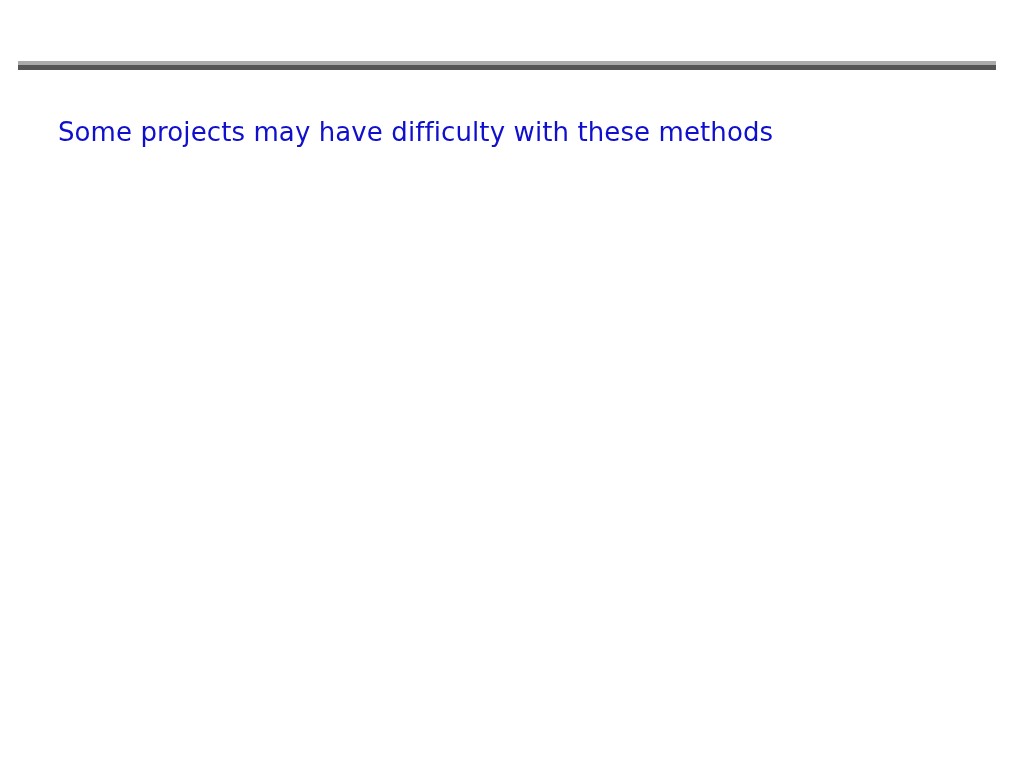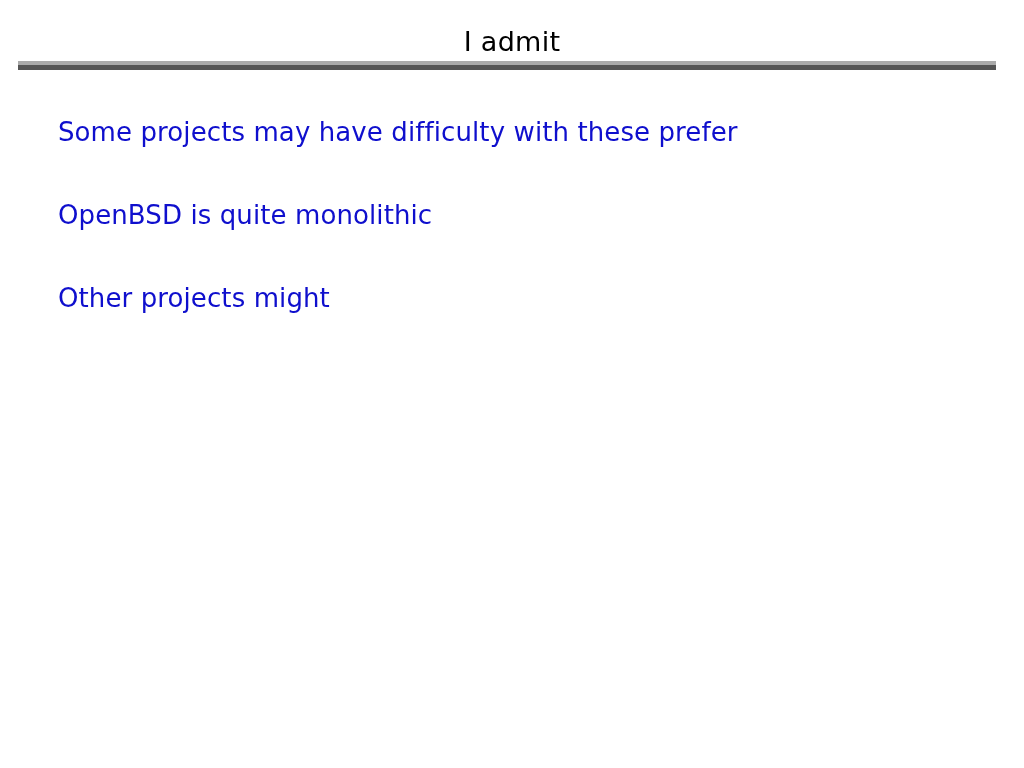--- a/index.html
+++ b/index.html
@@ -86,31 +86,28 @@
   }
 
   .level-1 { left: 58px; }
   .level-2 { left: 114px; font-size: 25px; }
 </style>
 </head>
 <body>
 
 <div class="slide">
 
-  <div class="slide-title">I admit</div>
 
   <div class="title-rule">
     <div class="rule-top"></div>
     <div class="rule-bottom"></div>
   </div>
 
   <div class="body-block">
-    <div class="bullet-line level-1" style="top:119px">Some projects may have difficulty with these prefer</div>
+    <div class="bullet-line level-1" style="top:119px">Some projects may have difficulty with these methods</div>
 
-    <div class="bullet-line level-1" style="top:202px">OpenBSD is quite monolithic</div>
 
-    <div class="bullet-line level-1" style="top:285px">Other projects might</div>
 
 
 
   </div>
 
 </div>
 
 </body></html>

